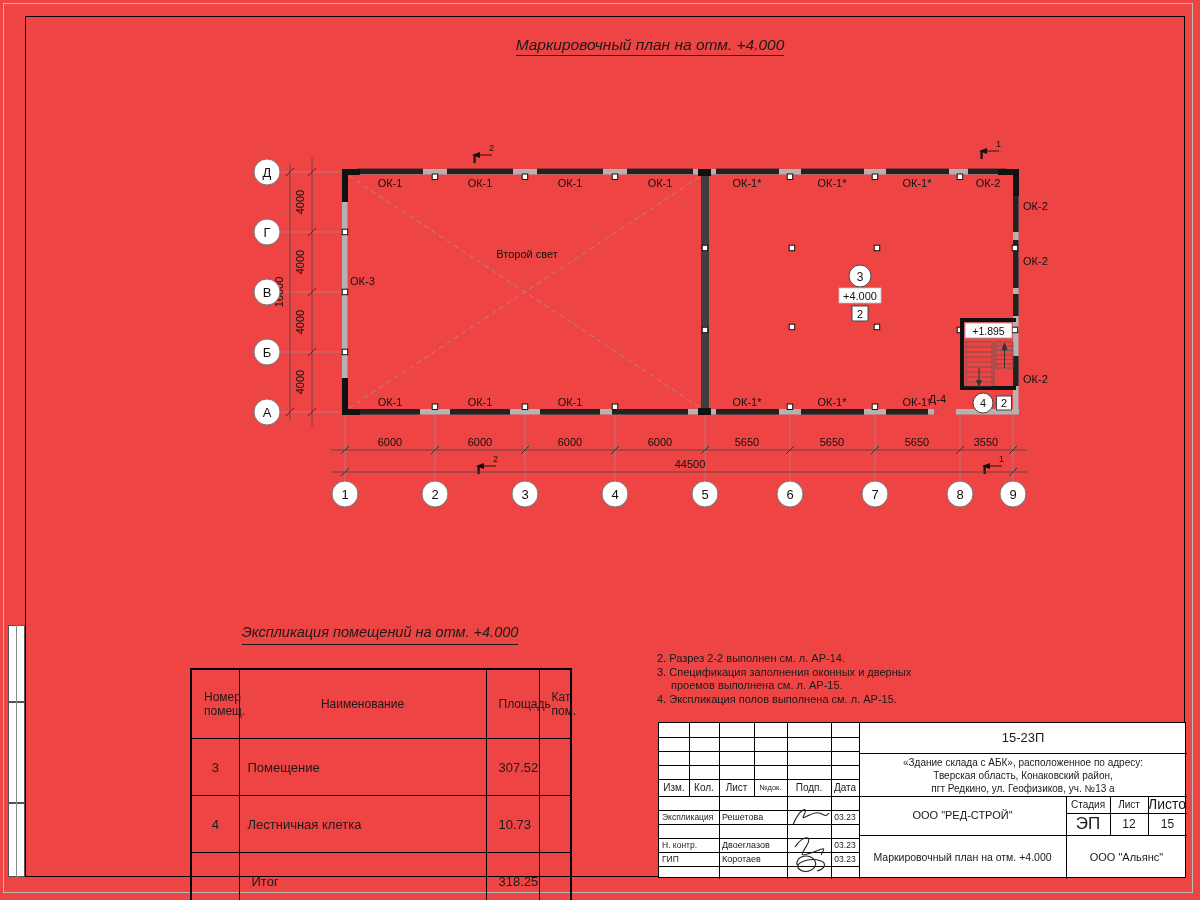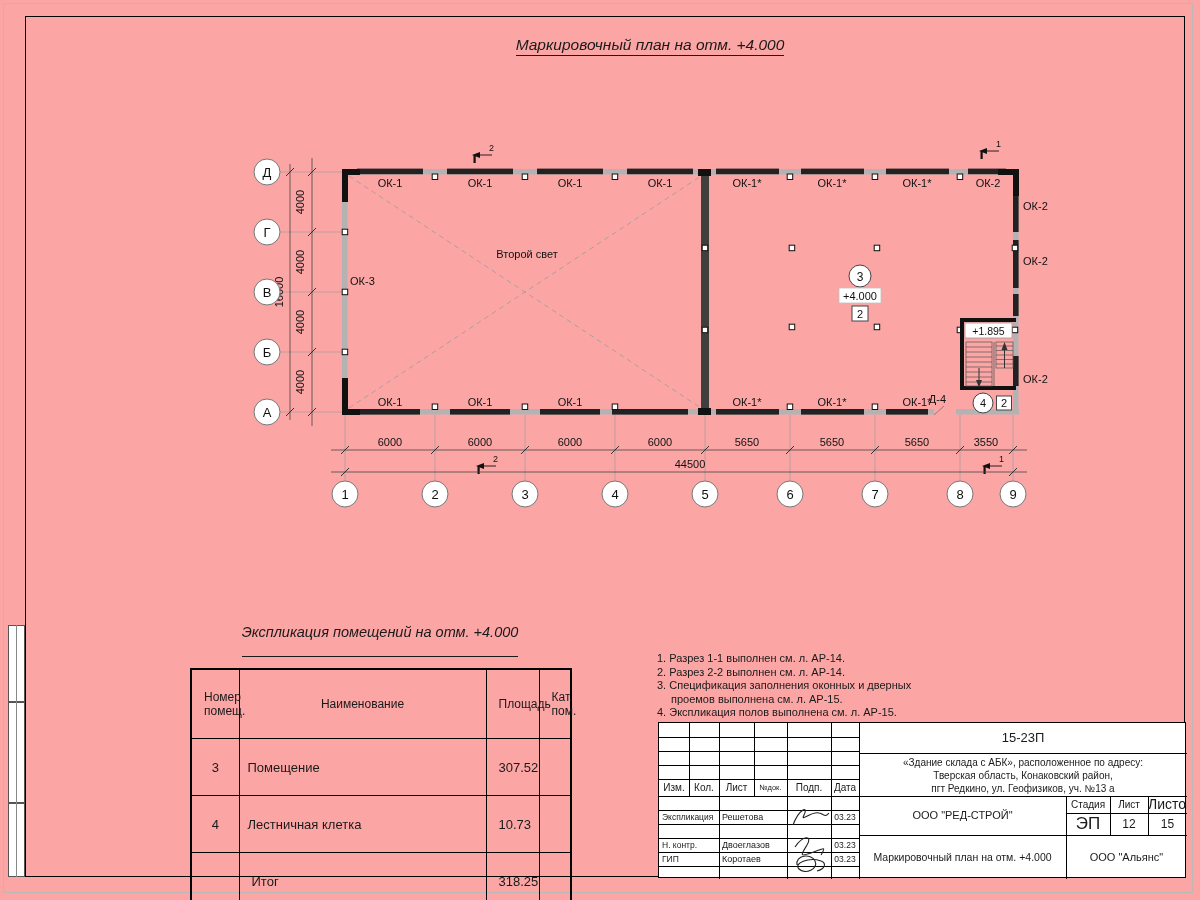--- a/index.html
+++ b/index.html
@@ -1,28 +1,28 @@
 <!DOCTYPE html>
 <html><head>
 <meta charset="utf-8">
 <style>
   html,body{margin:0;padding:0;background:#fff;}
-  .page{position:relative;width:1200px;height:900px;background:#fca5a5;overflow:hidden;
+  .page{position:relative;width:1200px;height:900px;background:#ef4444;overflow:hidden;
         font-family:"Liberation Sans",sans-serif;color:#1a1a1a;}
   .outer-border{position:absolute;left:3px;top:3px;width:1188px;height:888px;border:1px solid #b9b9b9;}
   .main-frame{position:absolute;left:25px;top:16px;width:1160px;height:861px;border:1.5px solid #000;box-sizing:border-box;}
   .edge-cell{position:absolute;border:1px solid #555;box-sizing:border-box;background:#fff;}
   .edge-vline{position:absolute;width:1px;background:#888;}
   .abs{position:absolute;}
   .main-title{position:absolute;left:400px;top:36px;width:500px;text-align:center;
      font-style:italic;font-size:15.5px;}
   .main-title span{border-bottom:1.2px solid #1a1a1a;padding-bottom:2px;}
   .expl-title{position:absolute;left:190px;top:624px;width:380px;text-align:center;
      font-style:italic;font-size:14.5px;}
-  .expl-title span{border-bottom:1.2px solid #1a1a1a;padding-bottom:16px;}
+  .expl-title span{border-bottom:1.2px solid #1a1a1a;padding-bottom:4px;}
   table.expl{position:absolute;left:190px;top:668px;width:380px;border-collapse:collapse;
      table-layout:fixed;font-size:13px;border:2px solid #000;}
   table.expl th,table.expl td{border:1px solid #000;padding:12px;vertical-align:middle;}
   table.expl th{font-weight:normal;font-size:12px;height:44px;text-align:center;}
   table.expl td{height:32px;}
   .td-c{text-align:center;}
   .td-l{text-align:left;padding-left:8px!important;}
   .td-itog{text-align:left;padding-left:12px!important;}
   .notes{position:absolute;left:657px;top:652px;font-size:11px;line-height:13.5px;width:330px;}
   .notes .indent{padding-left:14px;}
@@ -368,21 +368,20 @@
     <tr>
       <td class="td-c"></td>
       <td class="td-itog">Итог</td>
       <td class="td-c">318.25</td>
       <td></td>
     </tr>
   </tbody>
     </table>
 
   <div class="notes">
-    <div>1. Разрез 1-1 выполнен см. л. АР-14.</div>
     <div>2. Разрез 2-2 выполнен см. л. АР-14.</div>
     <div>3. Спецификация заполнения оконных и дверных</div>
     <div class="indent">проемов выполнена см. л. АР-15.</div>
     <div>4. Экспликация полов выполнена см. л. АР-15.</div>
   </div>
 
   <div class="stamp">
 
     <div class="sl-v" style="left:60px;top:0;height:156px;"></div>
     <div class="sl-v" style="left:128px;top:0;height:156px;"></div>

